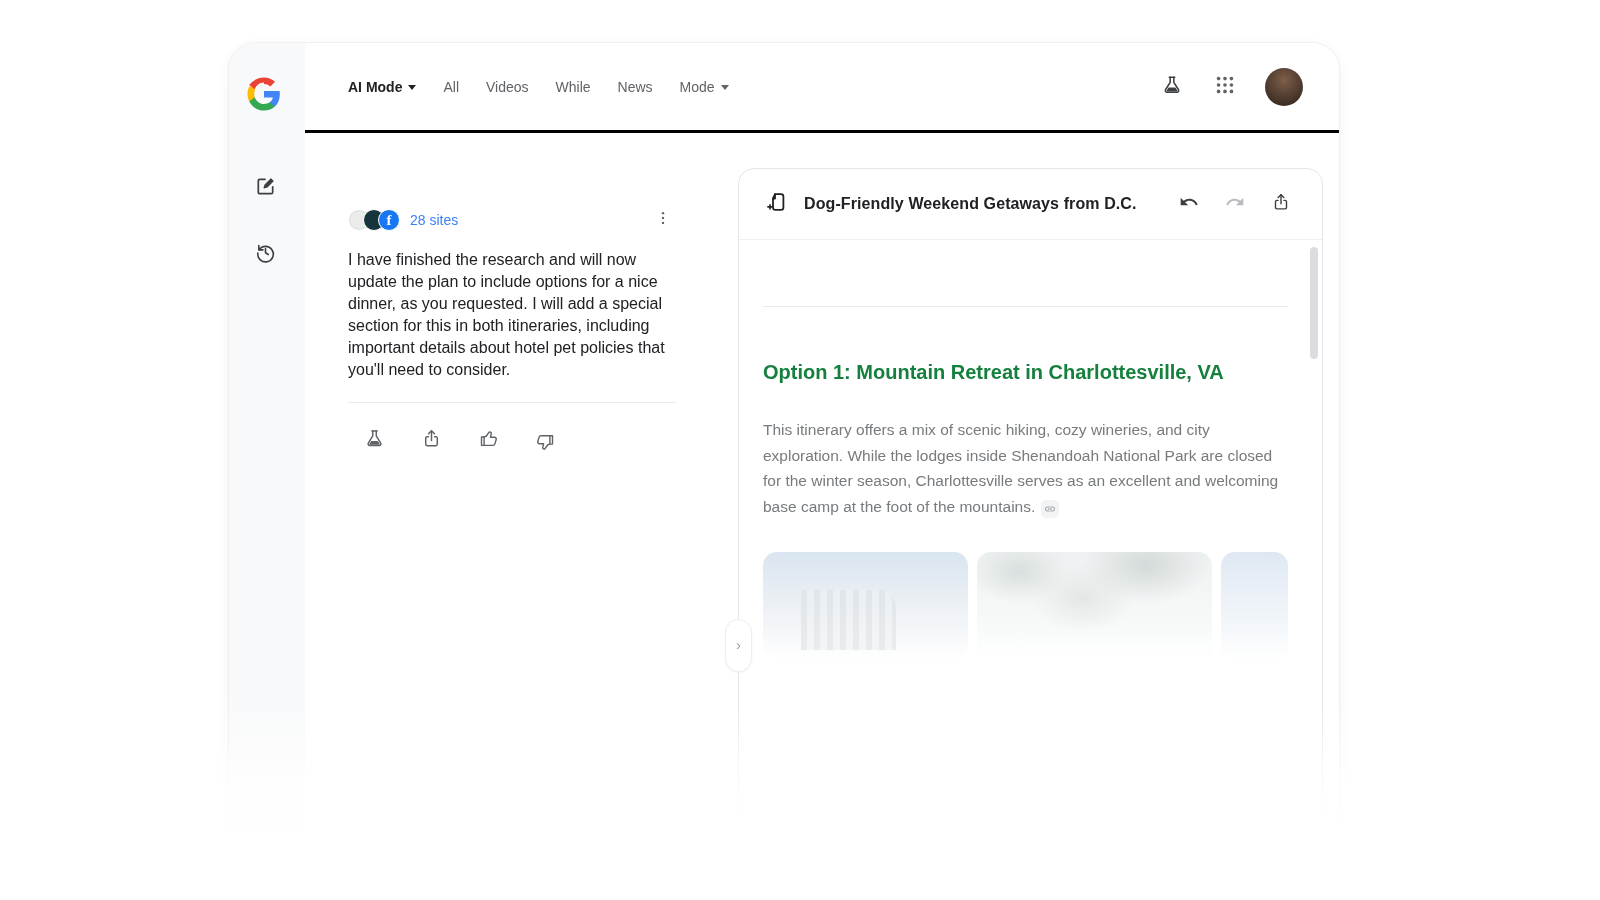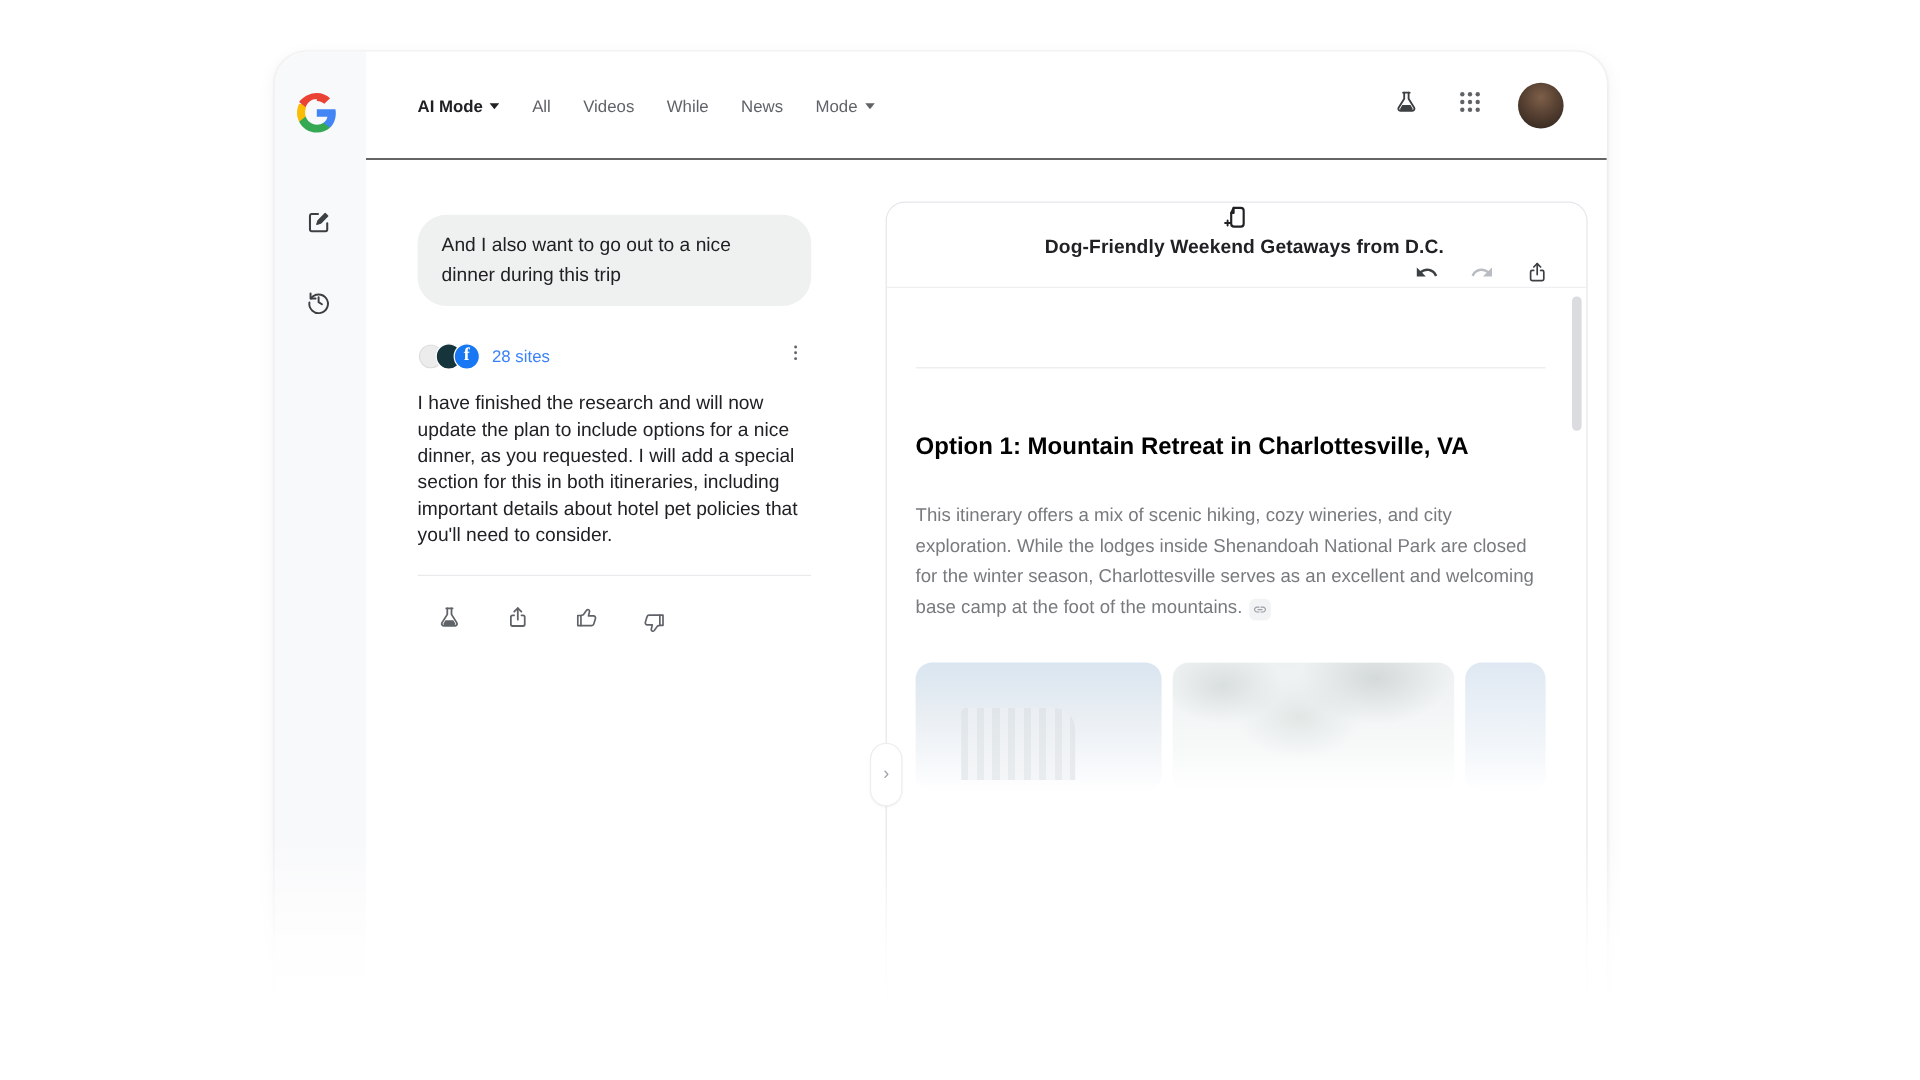--- a/index.html
+++ b/index.html
@@ -15,21 +15,21 @@
   
   .rail { position:absolute; left:0; top:0; bottom:0; width:76px; background:#f8f9fa; }
   .rail .logo { position:absolute; left:17px; top:33px; width:36px; height:36px; }
   .rail-btn { position:absolute; left:21px; width:30px; height:30px; display:flex;
     align-items:center; justify-content:center; cursor:pointer; }
   .rail-btn svg { width:23px; height:23px; }
 
   
   .navbar { position:absolute; left:76px; right:0; top:0; height:90px;
     display:flex; align-items:center; padding:0 36px 0 43px;
-    border-bottom:1px solid #000000; background:#fff; }
+    border-bottom:3px solid #000000; background:#fff; }
   .tabs { display:flex; align-items:center; gap:27px; }
   .tab { font-size:14px; color:#5f6368; display:flex; align-items:center; gap:6px; cursor:pointer; white-space:nowrap; }
   .tab.active { color:#202124; font-weight:700; }
   .caret { width:0; height:0; border-left:4px solid transparent; border-right:4px solid transparent; border-top:5px solid currentColor; margin-top:2px; }
   .nav-right { margin-left:auto; display:flex; align-items:center; gap:27px; }
   .icon-btn { width:26px; height:26px; display:flex; align-items:center; justify-content:center; cursor:pointer; }
   .avatar { width:38px; height:38px; border-radius:50%; cursor:pointer;
     background:radial-gradient(circle at 50% 32%, #7d5f49 0%, #5a4334 42%, #2b211a 100%); }
 
   
@@ -49,29 +49,29 @@
   .dots-btn { margin-left:auto; cursor:pointer; padding:4px; }
   .response { margin-top:14px; font-size:16px; line-height:22px; color:#202124; }
   .chat-divider { margin-top:21px; border-top:1px solid #e8eaed; }
   .action-row { margin-top:24px; display:flex; align-items:center; gap:31px; padding-left:13px; }
   .action-row .icon-btn svg { width:21px; height:21px; }
 
   
   .panel { position:absolute; left:509px; top:125px; width:585px; height:703px;
     background:#fff; border:1px solid #e4e6e9; border-radius:16px; }
   .panel-header { height:71px; display:flex; align-items:center; padding:0 28px 0 26px;
-    border-bottom:1px solid #edeff1;flex-direction:column; }
+    border-bottom:1px solid #edeff1; }
   .panel-title { margin-left:15px; font-size:16px; font-weight:700; color:#202124;
     letter-spacing:.1px; }
   .panel-actions { margin-left:auto; display:flex; align-items:center; gap:20px; }
   .panel-actions .icon-btn svg { width:20px; height:20px; }
   .panel-body { padding:20px 34px 0 24px; position:relative; }
   .panel-intro { font-size:15.5px; line-height:25.5px; color:#3c4043; }
   .panel-divider { margin-top:46px; border-top:1px solid #e8eaed; }
-  .panel-h2 { margin-top:54px; font-size:20px; font-weight:700; color:#000000; }
+  .panel-h2 { margin-top:54px; font-size:20px; font-weight:700; color:#15803d; }
   .drive-line { margin-top:35px; font-size:15.5px; color:#202124; }
   .drive-line b { font-weight:700; }
   .panel-para { margin-top:33px; font-size:15.5px; line-height:25.5px; color:#777b7e; }
   .cite-chip { display:inline-flex; align-items:center; justify-content:center;
     width:18px; height:18px; border-radius:5px; background:#f1f3f4; margin-left:6px;
     vertical-align:-3px; cursor:pointer; }
   .img-row { margin-top:33px; display:flex; gap:9px; }
   .thumb { height:108px; border-radius:14px; overflow:hidden; position:relative; cursor:pointer; }
   .thumb-1 { width:205px; background:linear-gradient(180deg,#d9e5f0 0%,#e9eef3 40%,#f7f9fb 80%,#fff 100%); }
   .thumb-1 .building { position:absolute; left:38px; top:38px; width:95px; height:60px;
@@ -176,23 +176,20 @@
                 <circle cx="12" cy="19" r="2"></circle>
                 <circle cx="19" cy="19" r="2"></circle>
             </svg>
           </span>
         </div>
         <div class="avatar"></div>
       </div>
     </div>
 
     <div class="chat">
-      <div class="bubble">
-        <span>And I also want to go out to a nice dinner during this trip</span>
-      </div>
 
       <div class="sources-row">
         <div class="sources-chip">
           <div class="favicons">
             <div class="favicon fav-light"></div>
             <div class="favicon fav-dark"></div>
             <div class="favicon fav-fb">f</div>
           </div>
           <span class="sources-label">28 sites</span>
         </div>

